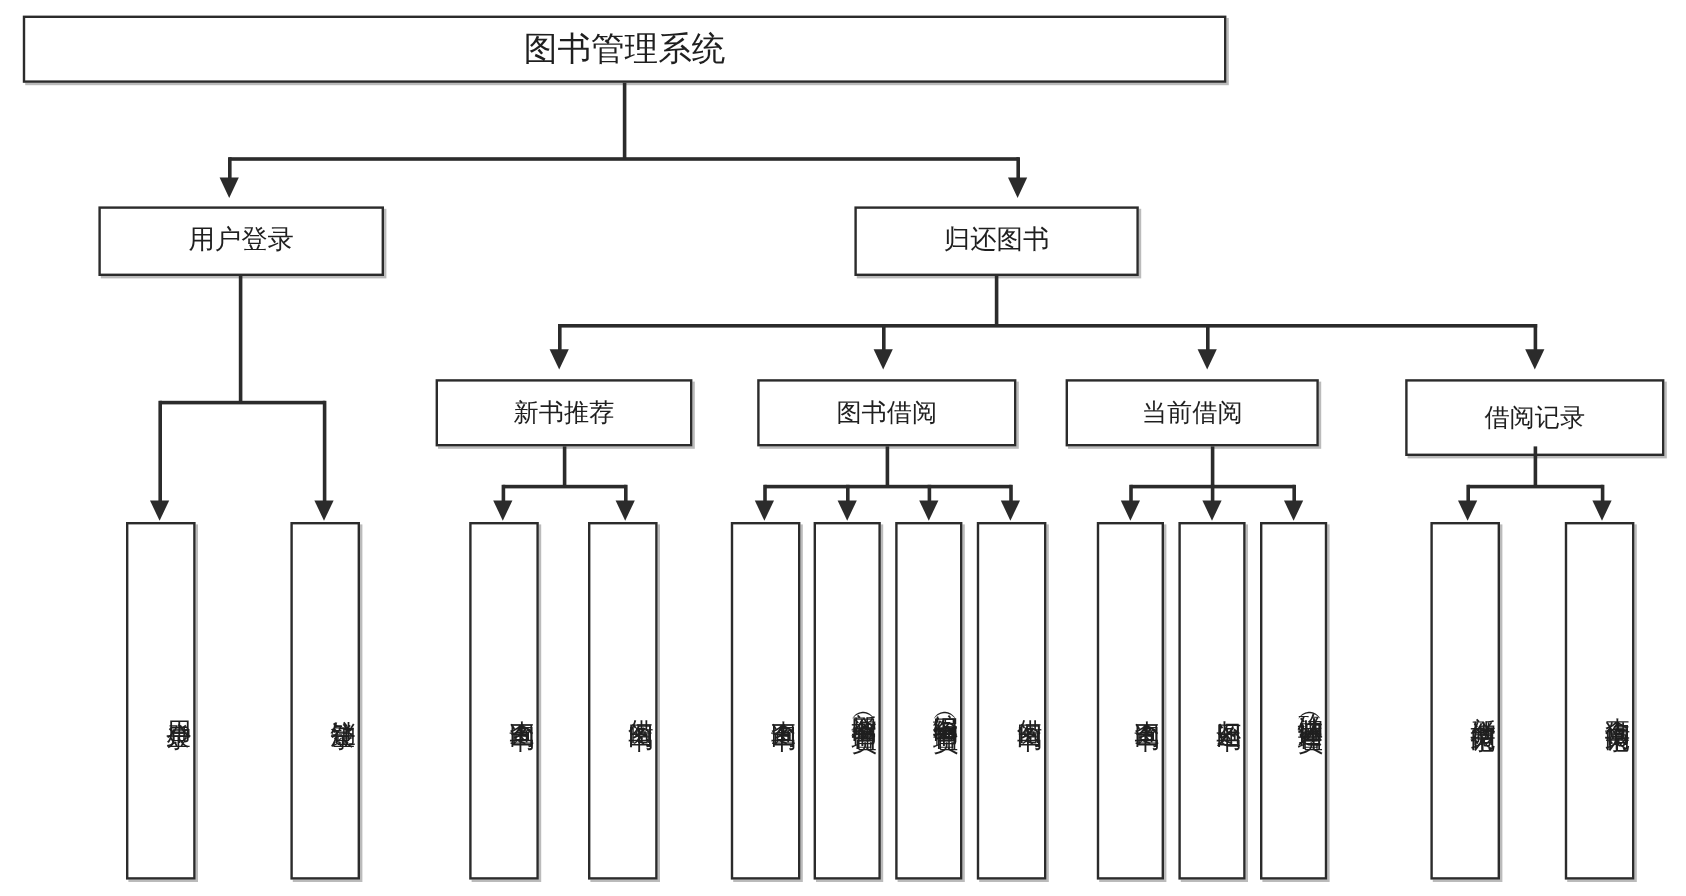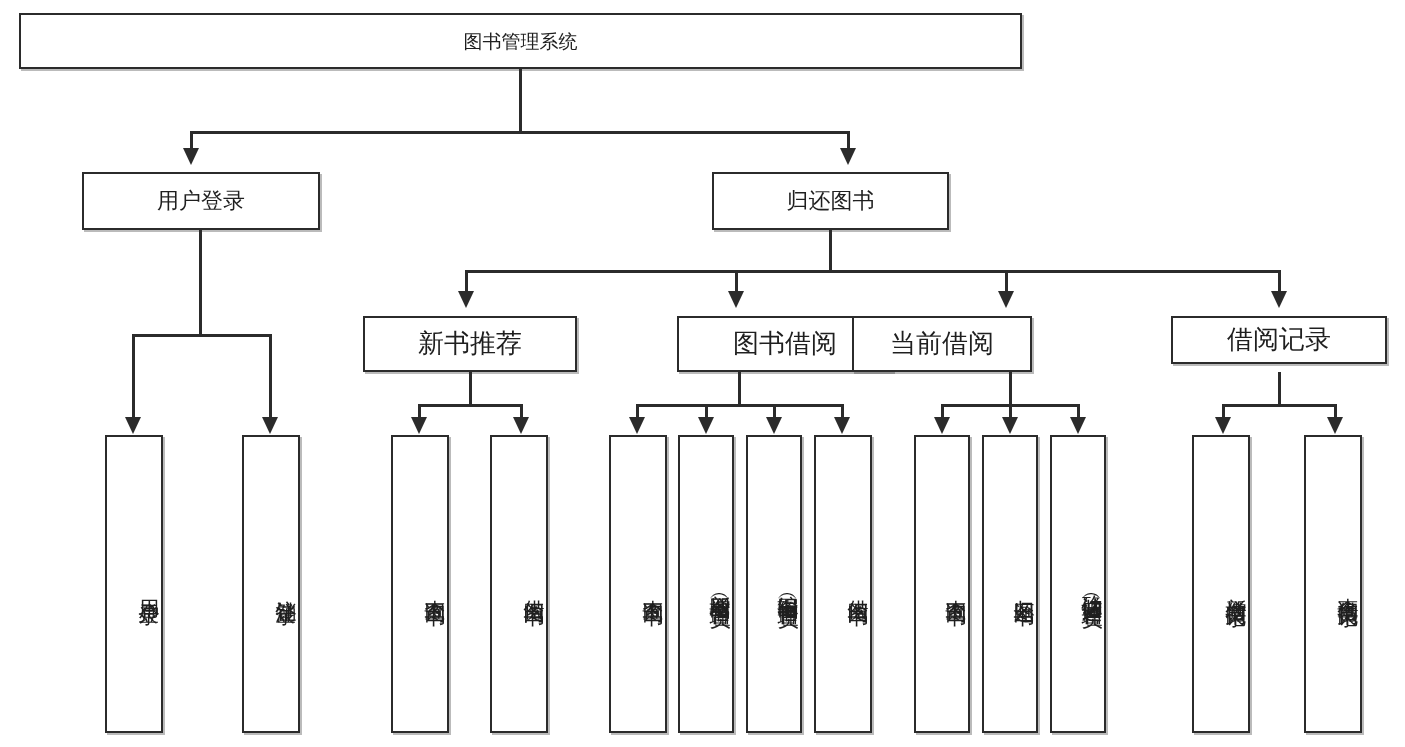--- a/index.html
+++ b/index.html
@@ -25,23 +25,23 @@
     background: #ffffff;
     border: 2.5px solid #2b2b2b;
     box-shadow: 2px 2px 0 0 rgba(60,60,60,0.35);
     display: flex;
     align-items: center;
     justify-content: center;
     color: #1f1f1f;
     line-height: 1.18;
     text-align: center;
   }
-  .node.root      { font-size: 19px; }
+  .node.root      { font-size: 28px; }
   .node.level1    { font-size: 22px; }
-  .node.level2    { font-size: 26px; font-family: Liberation Serif, serif; }
+  .node.level2    { font-size: 21px; }
   .node.leaf {
     font-size: 21px;
     writing-mode: vertical-rl;
     text-orientation: upright;
     letter-spacing: 2px;
     align-items: flex-start;
     justify-content: center;
     padding-top: 6px;
   }
   .node .label {
@@ -117,29 +117,29 @@
   <div class="conn-v" style="left:1278px; top:270px; height:22px;"></div>
   <div class="arrow" style="left:458px; top:291px;"></div>
   <div class="arrow" style="left:728px; top:291px;"></div>
   <div class="arrow" style="left:998px; top:291px;"></div>
   <div class="arrow" style="left:1271px; top:291px;"></div>
 
   <div class="node level2" style="left:363px; top:316px; width:214px; height:56px;">
     <span class="label">新书推荐</span>
   </div>
 
-  <div class="node level2" style="left:631px; top:316px; width:216px; height:56px;margin-left:46px;">
+  <div class="node level2" style="left:631px; top:316px; width:216px; height:56px;">
     <span class="label">图书借阅</span>
   </div>
 
-  <div class="node level2" style="left:852px; top:316px; width:180px; height:56px;">
+  <div class="node level2" style="left:888px; top:316px; width:211px; height:56px;">
     <span class="label">当前借阅</span>
   </div>
 
-  <div class="node level2" style="left:1171px; top:316px; width:216px; height:48px;">
+  <div class="node level2" style="left:1171px; top:316px; width:216px; height:64px;">
     <span class="label">借阅记录</span>
   </div>
 
   <div class="conn-v" style="left:469px; top:372px; height:34px;"></div>
   <div class="conn-h" style="left:419px; top:404px; width:103px;"></div>
   <div class="conn-v" style="left:418px; top:404px; height:14px;"></div>
   <div class="conn-v" style="left:520px; top:404px; height:14px;"></div>
   <div class="arrow" style="left:411px; top:417px;"></div>
   <div class="arrow" style="left:513px; top:417px;"></div>
 

